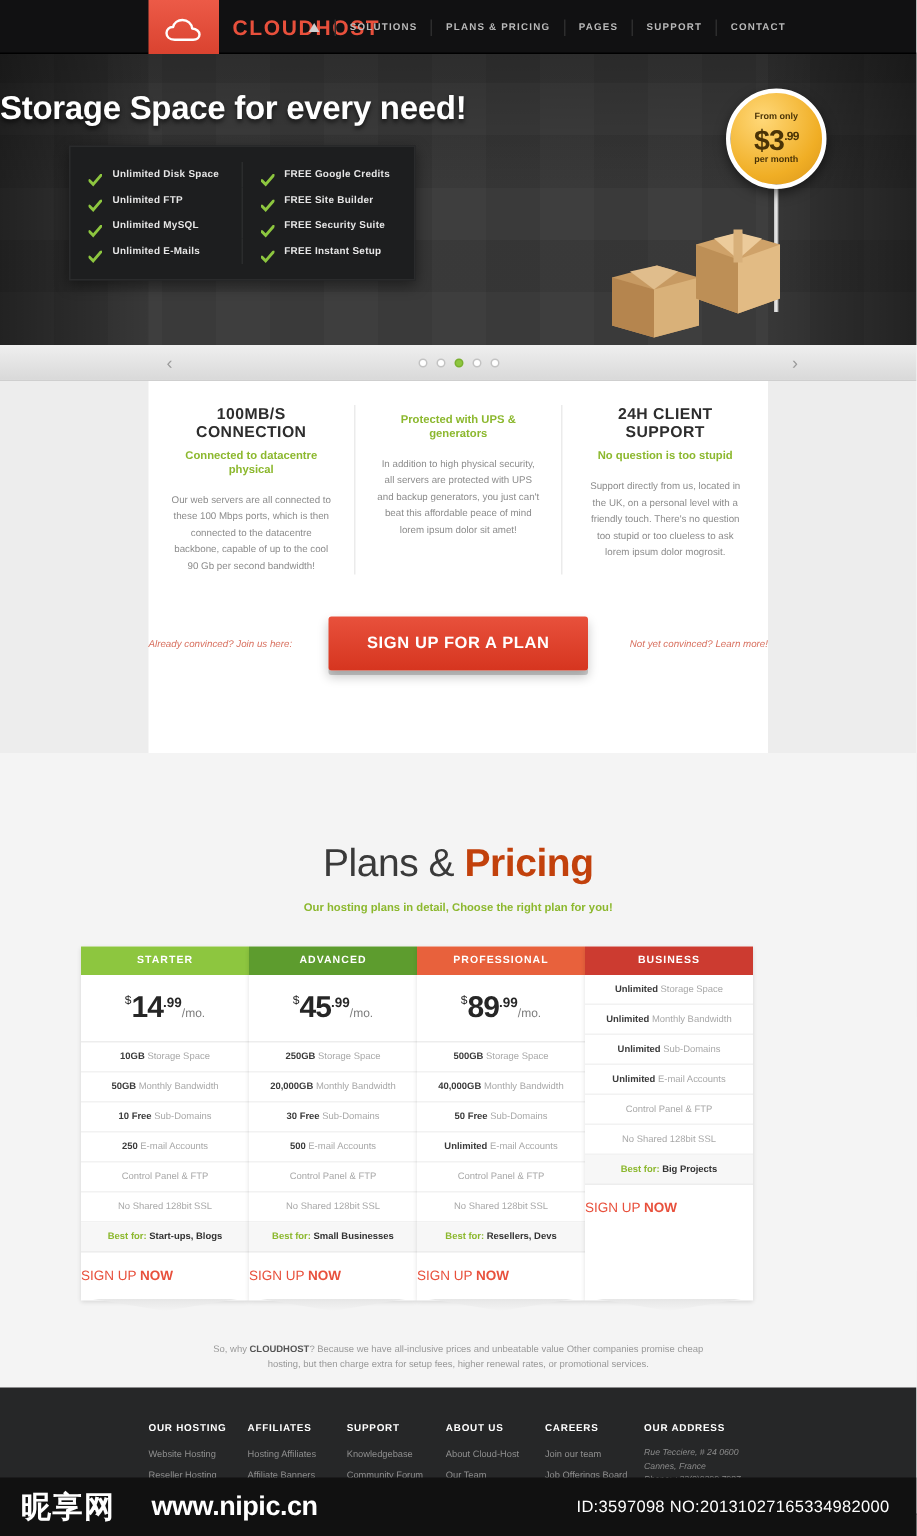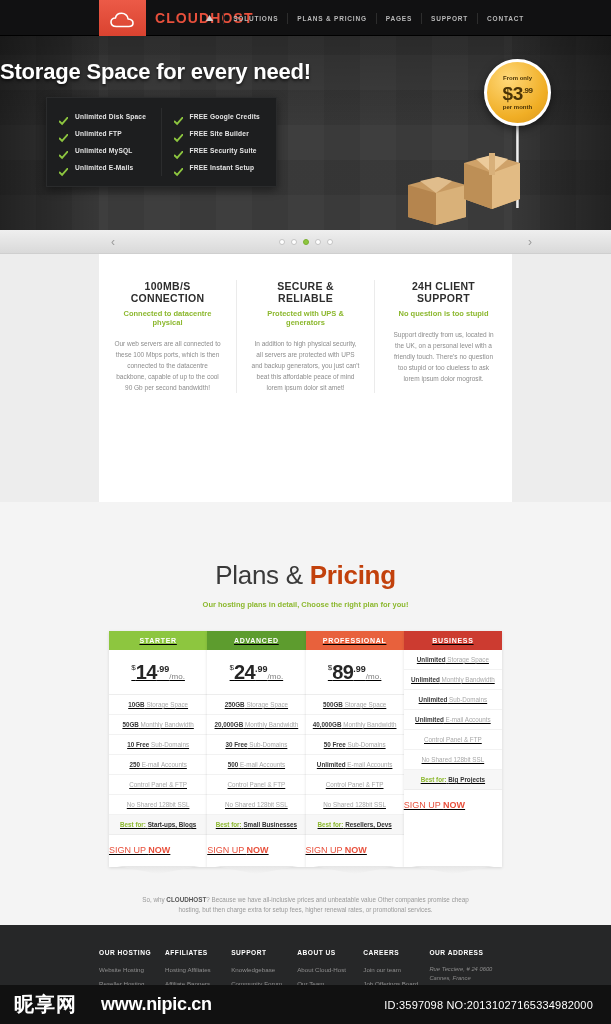--- a/index.html
+++ b/index.html
@@ -108,21 +108,21 @@
     display:flex; align-items:center; justify-content:center;
   }
   .dots { display:flex; gap:6px; }
   .dot { width:6px; height:6px; border-radius:50%; background:#fff; border:1px solid #c3c3c3; }
   .dot.on { background:#8ec63f; border-color:#7ab02f; }
   .arrow { position:absolute; font-size:12px; color:#9a9a9a; cursor:pointer; }
   .arrow.l { left:111px; } .arrow.r { right:79px; }
 
   
   .mid {
-    background:#fff; padding:26px 0 0 0; position:relative;
+    background:#fff; padding:16px 0 0 0; position:relative;
     height:248px;
   }
   .mid:before, .mid:after{
     content:""; position:absolute; top:0; bottom:0; width:99px;
     background:#ededed;
   }
   .mid:before{left:0;} .mid:after{right:0;}
   .cols { display:flex; margin:0 99px; position:relative; z-index:2; }
   .col { flex:1; padding:0 14px; text-align:center; }
   .col + .col { border-left:1px solid #ebebeb; }
@@ -144,21 +144,21 @@
     cursor:pointer;
   }
   .mid-gap { height:28px; background:#f4f4f4; }
 
   
   .pricing { background:#f4f4f4; padding-top:30px; padding-bottom:10px; }
   .pricing h2 { text-align:center; font-size:26px; color:#3a3a3a; font-weight:300; letter-spacing:-.3px;}
   .pricing h2 b { font-weight:bold; color:#c2410c; }
   .pricing .sub { text-align:center; font-size:7.5px; color:#8cb82e; font-weight:bold; margin-top:9px; }
 
-  .plans { display:flex; gap:0; margin:22px 109px 0 109px;text-decoration:underline; }
+  .plans { display:flex; gap:0; margin:22px 109px 0 54px; }
   .plan { flex:1; background:#fff; box-shadow:0 1px 3px rgba(0,0,0,.12); position:relative; }
   .plan-head {
     height:19px; display:flex; align-items:center; justify-content:center;
     color:#fff; font-size:7px; font-weight:bold; letter-spacing:.7px;
   }
   .plan-price {
     text-align:center; padding:11px 0 10px; color:#262626; border-bottom:1px solid #ededed;
   }
   .plan-price .cur { font-size:8px; vertical-align:9px; }
   .plan-price .big { font-size:20px; font-weight:bold; letter-spacing:-.6px; }
@@ -346,31 +346,35 @@
   </div>
 
   <div class="mid">
     <div class="cols">
       <div class="col">
         <h3>100MB/S CONNECTION</h3>
         <div class="tag">Connected to datacentre physical</div>
         <p>Our web servers are all connected to these 100 Mbps ports, which is then connected to the datacentre backbone, capable of up to the cool 90 Gb per second bandwidth!</p>
       </div>
       <div class="col">
-        <h3>SECURE &amp; RELIABLE</h3>
         <div class="tag">Protected with UPS &amp; generators</div>
         <p>In addition to high physical security, all servers are protected with UPS and backup generators, you just can't beat this affordable peace of mind lorem ipsum dolor sit amet!</p>
       </div>
       <div class="col">
         <h3>24H CLIENT SUPPORT</h3>
         <div class="tag">No question is too stupid</div>
         <p>Support directly from us, located in the UK, on a personal level with a friendly touch. There's no question too stupid or too clueless to ask lorem ipsum dolor mogrosit.</p>
       </div>
     </div>
 
+    <div class="cta-row">
+      <div class="cta-note">Already convinced? Join us here:</div>
+      <button class="cta-btn">SIGN UP FOR A PLAN</button>
+      <div class="cta-note r">Not yet convinced? Learn more!</div>
+    </div>
   </div>
 
   <div class="mid-gap"></div>
 
   <div class="pricing">
     <h2><span>Plans &amp; </span><b>Pricing</b></h2>
     <div class="sub">Our hosting plans in detail, Choose the right plan for you!</div>
 
     <div class="plans">
 
@@ -385,21 +389,21 @@
         <div class="plan-feat"><b>250</b><span> E-mail Accounts</span></div>
         <div class="plan-feat"><span>Control Panel &amp; FTP</span></div>
         <div class="plan-feat"><span>No Shared 128bit SSL</span></div>
         <div class="plan-best"><span class="bf">Best for:</span> <b>Start-ups, Blogs</b></div>
         <div class="plan-signup"><span>SIGN UP </span><b>NOW</b></div>
       </div>
 
       <div class="plan">
         <div class="plan-head" style="background:#5d9c2e">ADVANCED</div>
         <div class="plan-price">
-          <span class="cur">$</span><span class="big">24</span><span class="cents">.99</span><span class="per">/mo.</span>
+          <span class="cur">$</span><span class="big">45</span><span class="cents">.99</span><span class="per">/mo.</span>
         </div>
         <div class="plan-feat"><b>250GB</b><span> Storage Space</span></div>
         <div class="plan-feat"><b>20,000GB</b><span> Monthly Bandwidth</span></div>
         <div class="plan-feat"><b>30 Free</b><span> Sub-Domains</span></div>
         <div class="plan-feat"><b>500</b><span> E-mail Accounts</span></div>
         <div class="plan-feat"><span>Control Panel &amp; FTP</span></div>
         <div class="plan-feat"><span>No Shared 128bit SSL</span></div>
         <div class="plan-best"><span class="bf">Best for:</span> <b>Small Businesses</b></div>
         <div class="plan-signup"><span>SIGN UP </span><b>NOW</b></div>
       </div>

